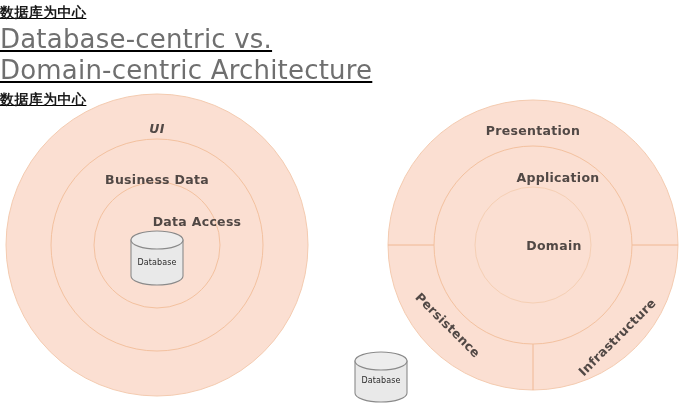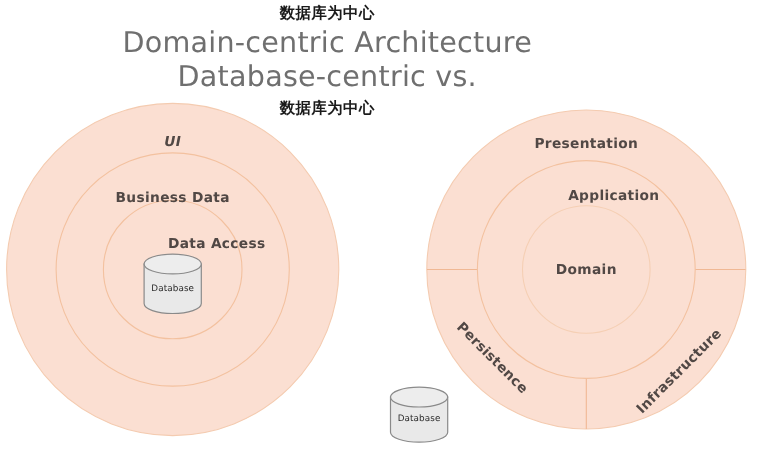--- a/index.html
+++ b/index.html
@@ -21,22 +21,22 @@
     width: 693px;
     height: 410px;
   }
 
   
   .header {
     position: absolute;
     top: 0;
     left: 0;
     width: 595px;
-    text-align: center;
     z-index: 5;
+    text-decoration: underline;
   }
   .cn-label {
     font-family: "DejaVu Sans", "Liberation Sans", sans-serif;
     font-size: 14px;
     font-weight: 700;
     color: #1a1a1a;
     line-height: 1.35;
     letter-spacing: 0.4px;
   }
   .cn-top { margin-top: 3px; }
@@ -122,41 +122,41 @@
 
   <g transform="translate(355,353)">
     <path d="M0,8 L0,40 A26,9 0 0 0 52,40 L52,8 Z" fill="#e9e9e9" stroke="#8a8a8a" stroke-width="1.1"></path>
     <ellipse cx="26" cy="8" rx="26" ry="9" fill="#ededed" stroke="#8a8a8a" stroke-width="1.1"></ellipse>
   </g>
 </svg>
 
 <div class="header">
   <div class="cn-label cn-top">数据库为中心</div>
   <div class="title">
+    <span class="line">Database-centric vs.</span>
     <span class="line">Domain-centric Architecture</span>
-    <span class="line">Database-centric vs.</span>
   </div>
   <div class="cn-label cn-bottom">数据库为中心</div>
 </div>
 
 <div class="ring-label" style="left:157px; top:128px;font-style:italic;">UI</div>
 
 <div class="ring-label" style="left:157px; top:179px;">Business Data</div>
 
 <div class="ring-label" style="left:157px; top:221px;margin-left:40px;">Data Access</div>
 
 <div class="db" style="left:131px; top:232px; width:52px; height:53px;">
   <div class="db-caption">Database</div>
 </div>
 
 <div class="ring-label" style="left:533px; top:130px;">Presentation</div>
 
 <div class="ring-label" style="left:558px; top:177px;">Application</div>
 
-<div class="ring-label" style="left:533px; top:245px;">Domain</div>
+<div class="ring-label" style="left:554px; top:245px;">Domain</div>
 
 <div class="ring-label rot-pos" style="left:448px; top:325px;">Persistence</div>
 
 <div class="ring-label rot-neg" style="left:617px; top:337px;">Infrastructure</div>
 
 <div class="db" style="left:355px; top:353px; width:52px; height:49px;">
   <div class="db-caption">Database</div>
 </div>
 
 </body></html>

